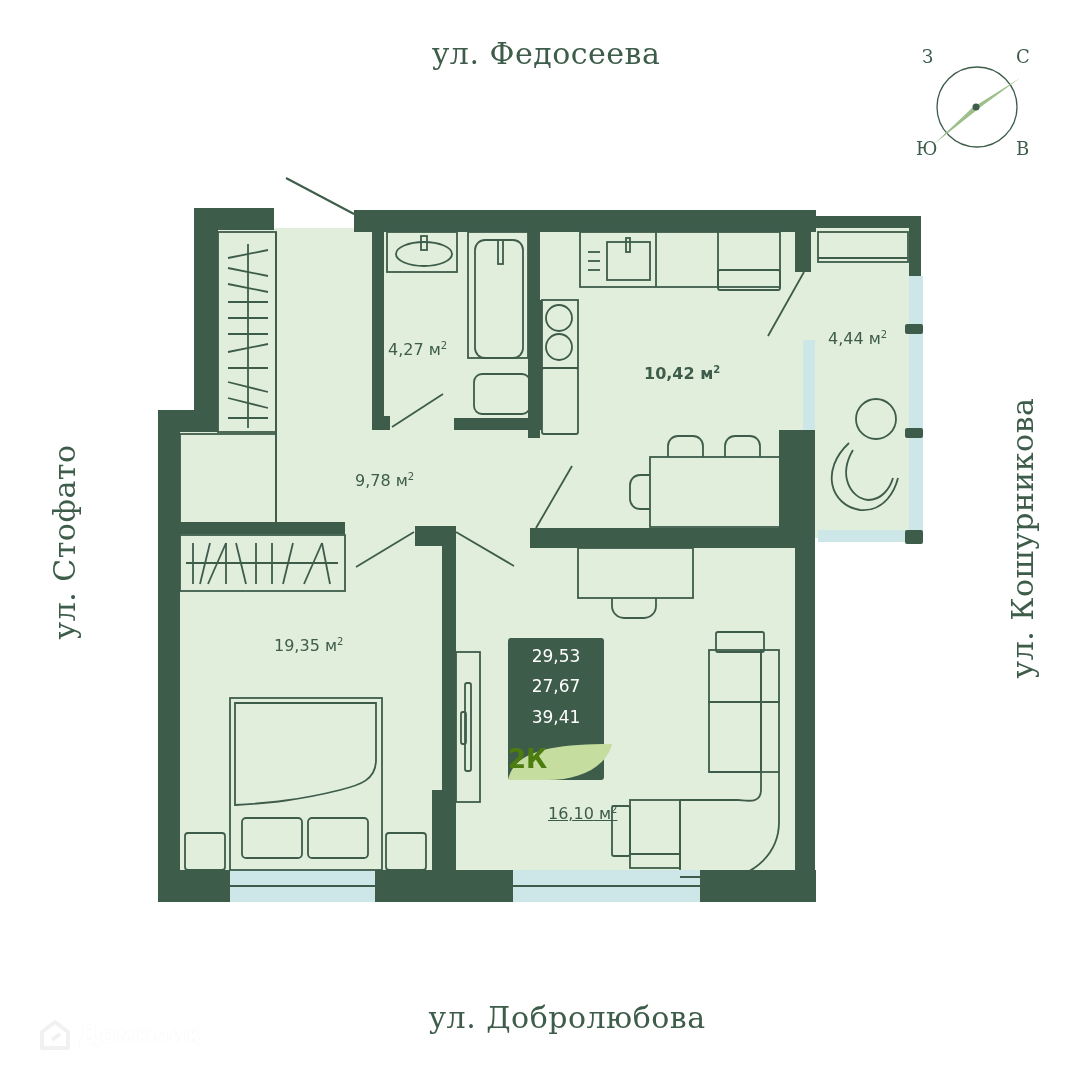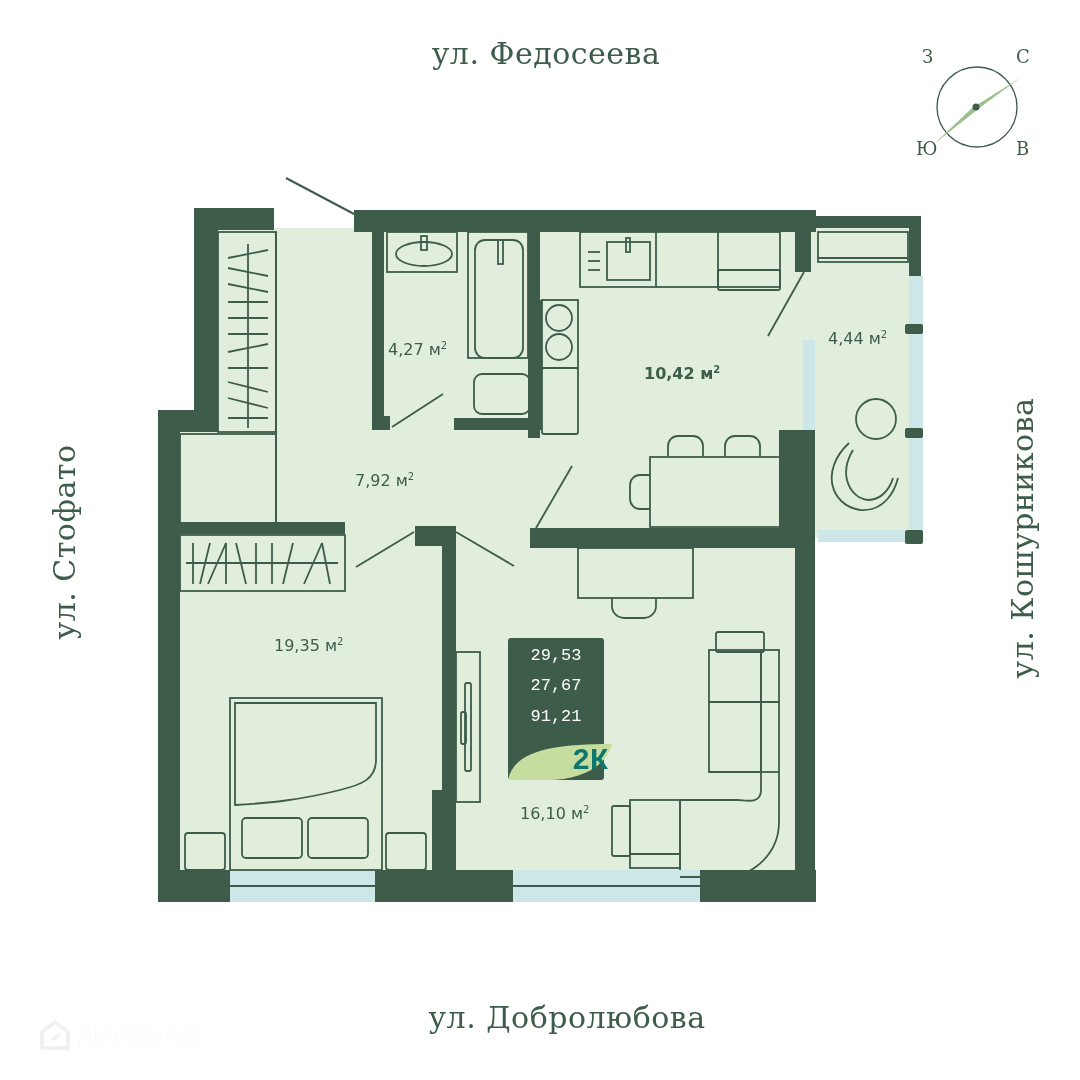--- a/index.html
+++ b/index.html
@@ -9,26 +9,26 @@
               font-size: 30px; letter-spacing: 0.5px; white-space: nowrap; }
     .street-top { left: 0; width: 1080px; top: 36px; text-align: center; padding-left: 6px; }
     .street-bottom { left: 0; width: 1080px; top: 1000px; text-align: center; padding-left: 27px; }
     .street-left { left: 64px; top: 542px; transform: translate(-50%, -50%) rotate(-90deg); }
     .street-right { left: 1022px; top: 538px; transform: translate(-50%, -50%) rotate(-90deg); }
     .compass { position: absolute; left: 910px; top: 40px; width: 130px; height: 130px; }
     .compass .lbl { position: absolute; font-family: "DejaVu Serif", serif; font-size: 18px; color: #3d5c4a; }
     .plan { position: absolute; left: 0; top: 0; width: 1080px; height: 1080px; }
     .area { position: absolute; font-size: 16px; color: #3d5c4a; white-space: nowrap; }
     .area sup { font-size: 10px; }
-    .badge { position: absolute; left: 508px; top: 638px; width: 96px; height: 142px; font-family: Liberation Mono, monospace; }
+    .badge { position: absolute; left: 508px; top: 638px; width: 96px; height: 142px; }
     .badge-box { position: absolute; left: 0; top: 0; width: 96px; height: 142px; background: #3d5c4a; border-radius: 3px; }
     .badge-num { position: absolute; left: 0; width: 96px; text-align: center; color: #ffffff; font-size: 17px; }
     .badge-leaf { position: absolute; left: 0; top: 104px; width: 104px; height: 38px; }
-    .badge-type { position: absolute; left: 0; top: 106px; width: 100px; text-align: right;
-                  color: #0f766e; font-size: 30px; font-weight: bold; }
+    .badge-type { position: absolute; left: 0; top: 106px; width: 100px; text-align: left;
+                  color: #4d7c0f; font-size: 26px; font-weight: bold; }
     .watermark { position: absolute; left: 38px; top: 1018px; display: flex; align-items: center; gap: 6px;
                  color: #ffffff; font-weight: bold; font-size: 24px; opacity: 0.9;
                  text-shadow: 0 0 1px #e8e8e8; }
   </style>
 </head>
 <body>
 
 <div class="street street-top">ул. Федосеева</div>
 <div class="street street-bottom">ул. Добролюбова</div>
 <div class="street street-left">ул. Стофато</div>
@@ -209,34 +209,34 @@
 <div class="area" style="left:388px; top:340px;">
   <span>4,27</span> <span>м</span><sup>2</sup>
 </div>
 <div class="area" style="left:644px; top:364px;font-weight:bold;">
   <span>10,42</span> <span>м</span><sup>2</sup>
 </div>
 <div class="area" style="left:828px; top:329px;text-align:center;">
   <span>4,44</span> <span>м</span><sup>2</sup>
 </div>
 <div class="area" style="left:355px; top:471px;">
-  <span>7,92</span> <span>м</span><sup>2</sup>
+  <span>9,78</span> <span>м</span><sup>2</sup>
 </div>
 <div class="area" style="left:274px; top:636px;">
   <span>19,35</span> <span>м</span><sup>2</sup>
 </div>
-<div class="area" style="left:520px; top:804px;">
+<div class="area" style="left:548px; top:804px;text-decoration:underline;">
   <span>16,10</span> <span>м</span><sup>2</sup>
 </div>
 
 <div class="badge">
   <div class="badge-box"></div>
   <div class="badge-num" style="top:8px;">29,53</div>
   <div class="badge-num" style="top:38px;">27,67</div>
-  <div class="badge-num" style="top:69px;">91,21</div>
+  <div class="badge-num" style="top:69px;">39,41</div>
   <svg class="badge-leaf" viewBox="0 0 104 38" width="104" height="38">
     <path d="M0 38 C 6 10, 40 2, 104 2 C 98 26, 70 38, 40 38 Z" fill="#c5dea0"></path>
   </svg>
   <div class="badge-type">2К</div>
 </div>
 
 <div class="watermark">
   <svg width="34" height="34" viewBox="0 0 34 34">
     <path d="M4 14 L17 4 L30 14 V30 H4 Z" fill="none" stroke="#f0f0f0" stroke-width="4" stroke-linejoin="round"></path>
     <path d="M14 22 L22 16" stroke="#f0f0f0" stroke-width="4"></path>

